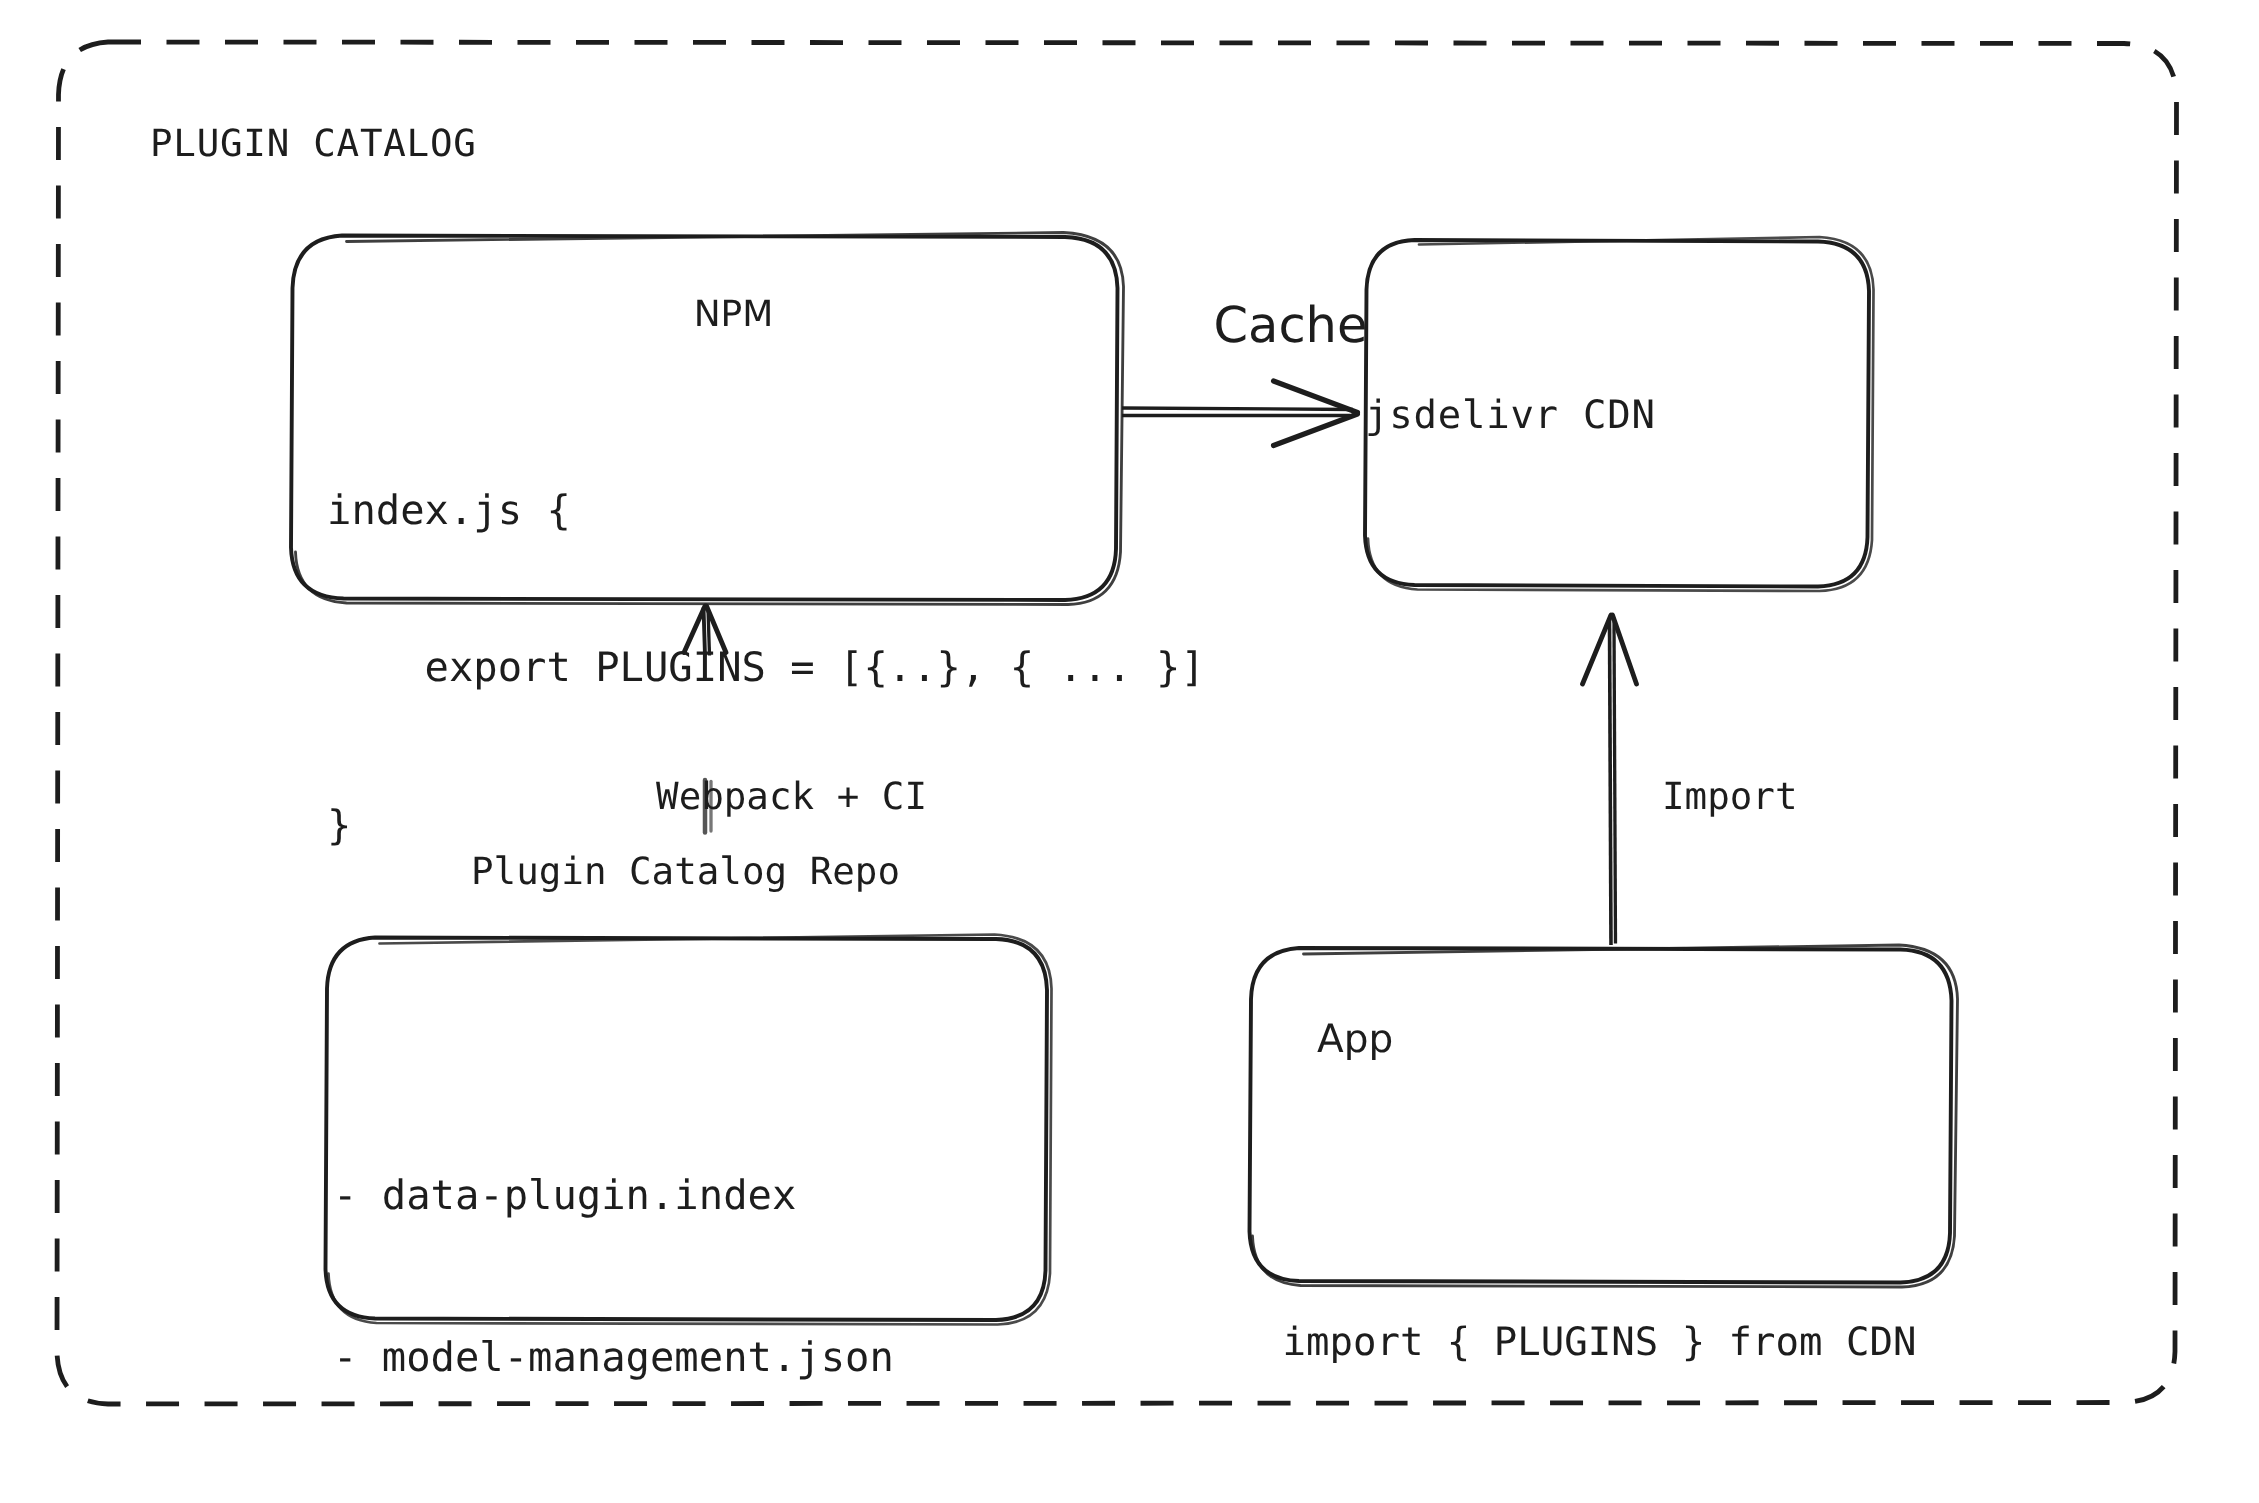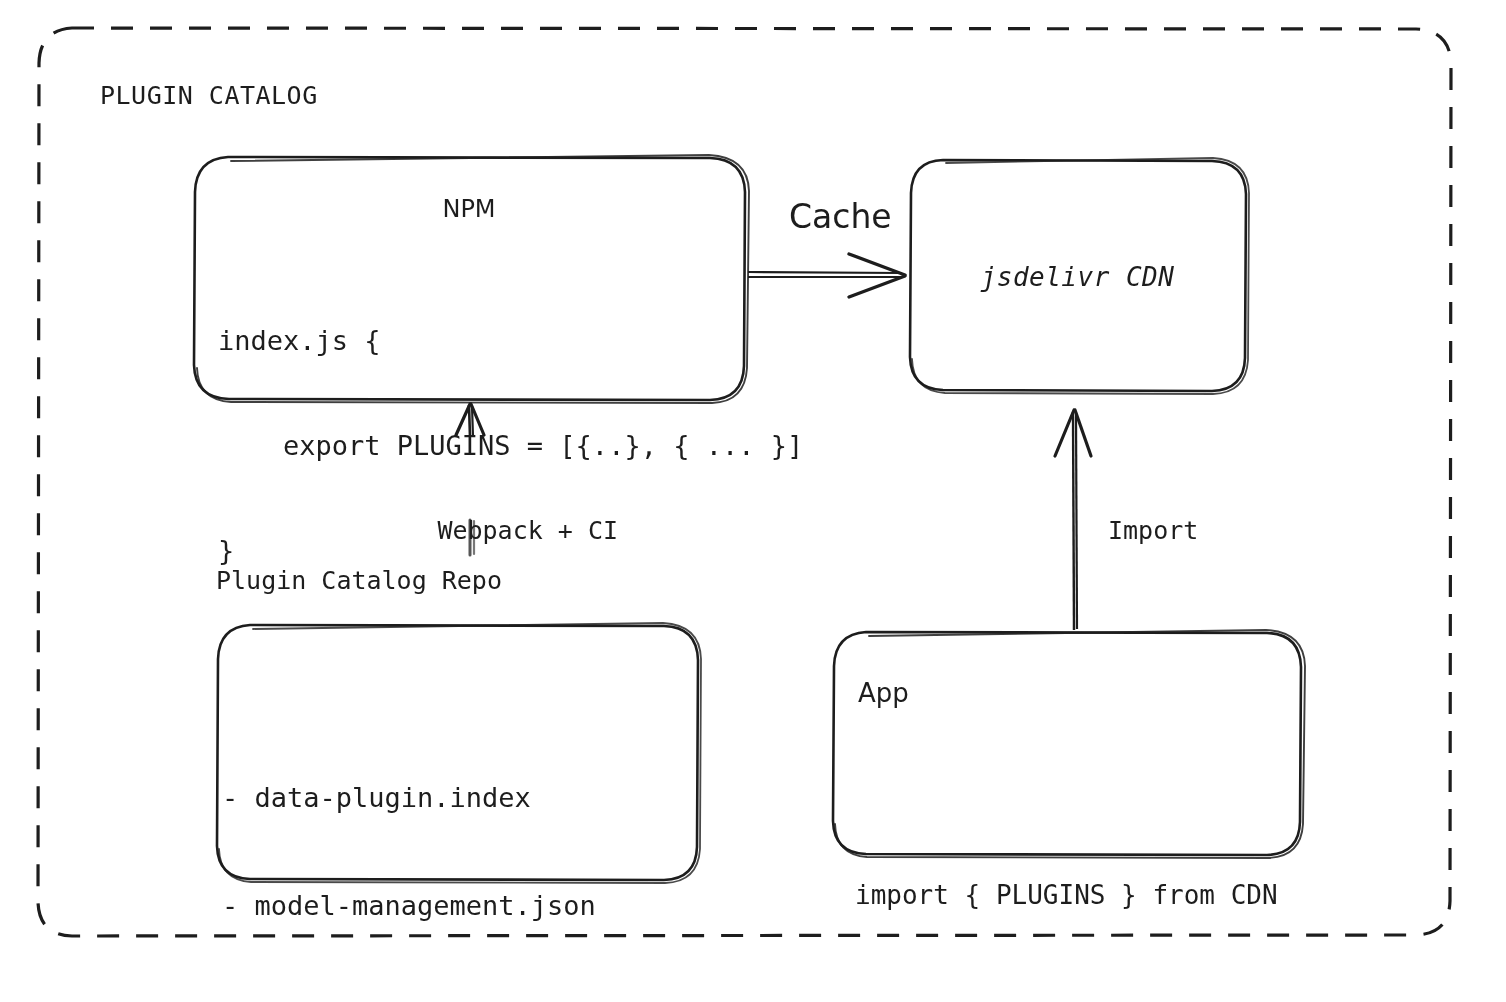--- a/index.html
+++ b/index.html
@@ -32,20 +32,21 @@
     position: absolute;
     white-space: pre;
     line-height: 1.0;
     color: #1d1d1d;
   }
   .mono {
     font-family: "DejaVu Sans Mono", monospace;
   }
   .sans {
     font-family: "DejaVu Sans", sans-serif;
+    margin-left: 20px;
   }
 
   
   #group-title {
     left: 100px;
     top: 83px;
     font-size: 25px;
     letter-spacing: 0.5px;
   }
 
@@ -62,24 +63,22 @@
     top: 253px;
     font-size: 27px;
     line-height: 35px;
   }
 
   
   #cdn-title {
     left: 910px;
     top: 264px;
     width: 335px;
-    text-align: center;
     font-size: 26px;
     letter-spacing: 0.5px;
-    font-style: italic;
   }
 
   
   #cache-label {
     left: 789px;
     top: 200px;
     font-size: 33px;
   }
 
   
@@ -90,20 +89,21 @@
     text-align: right;
     font-size: 25px;
     line-height: 33px;
   }
 
   
   #repo-label {
     left: 216px;
     top: 568px;
     width: 482px;
+    text-align: center;
     font-size: 25px;
   }
   #repo-files {
     left: 222px;
     top: 708px;
     font-size: 27px;
     line-height: 36px;
   }
 
   

